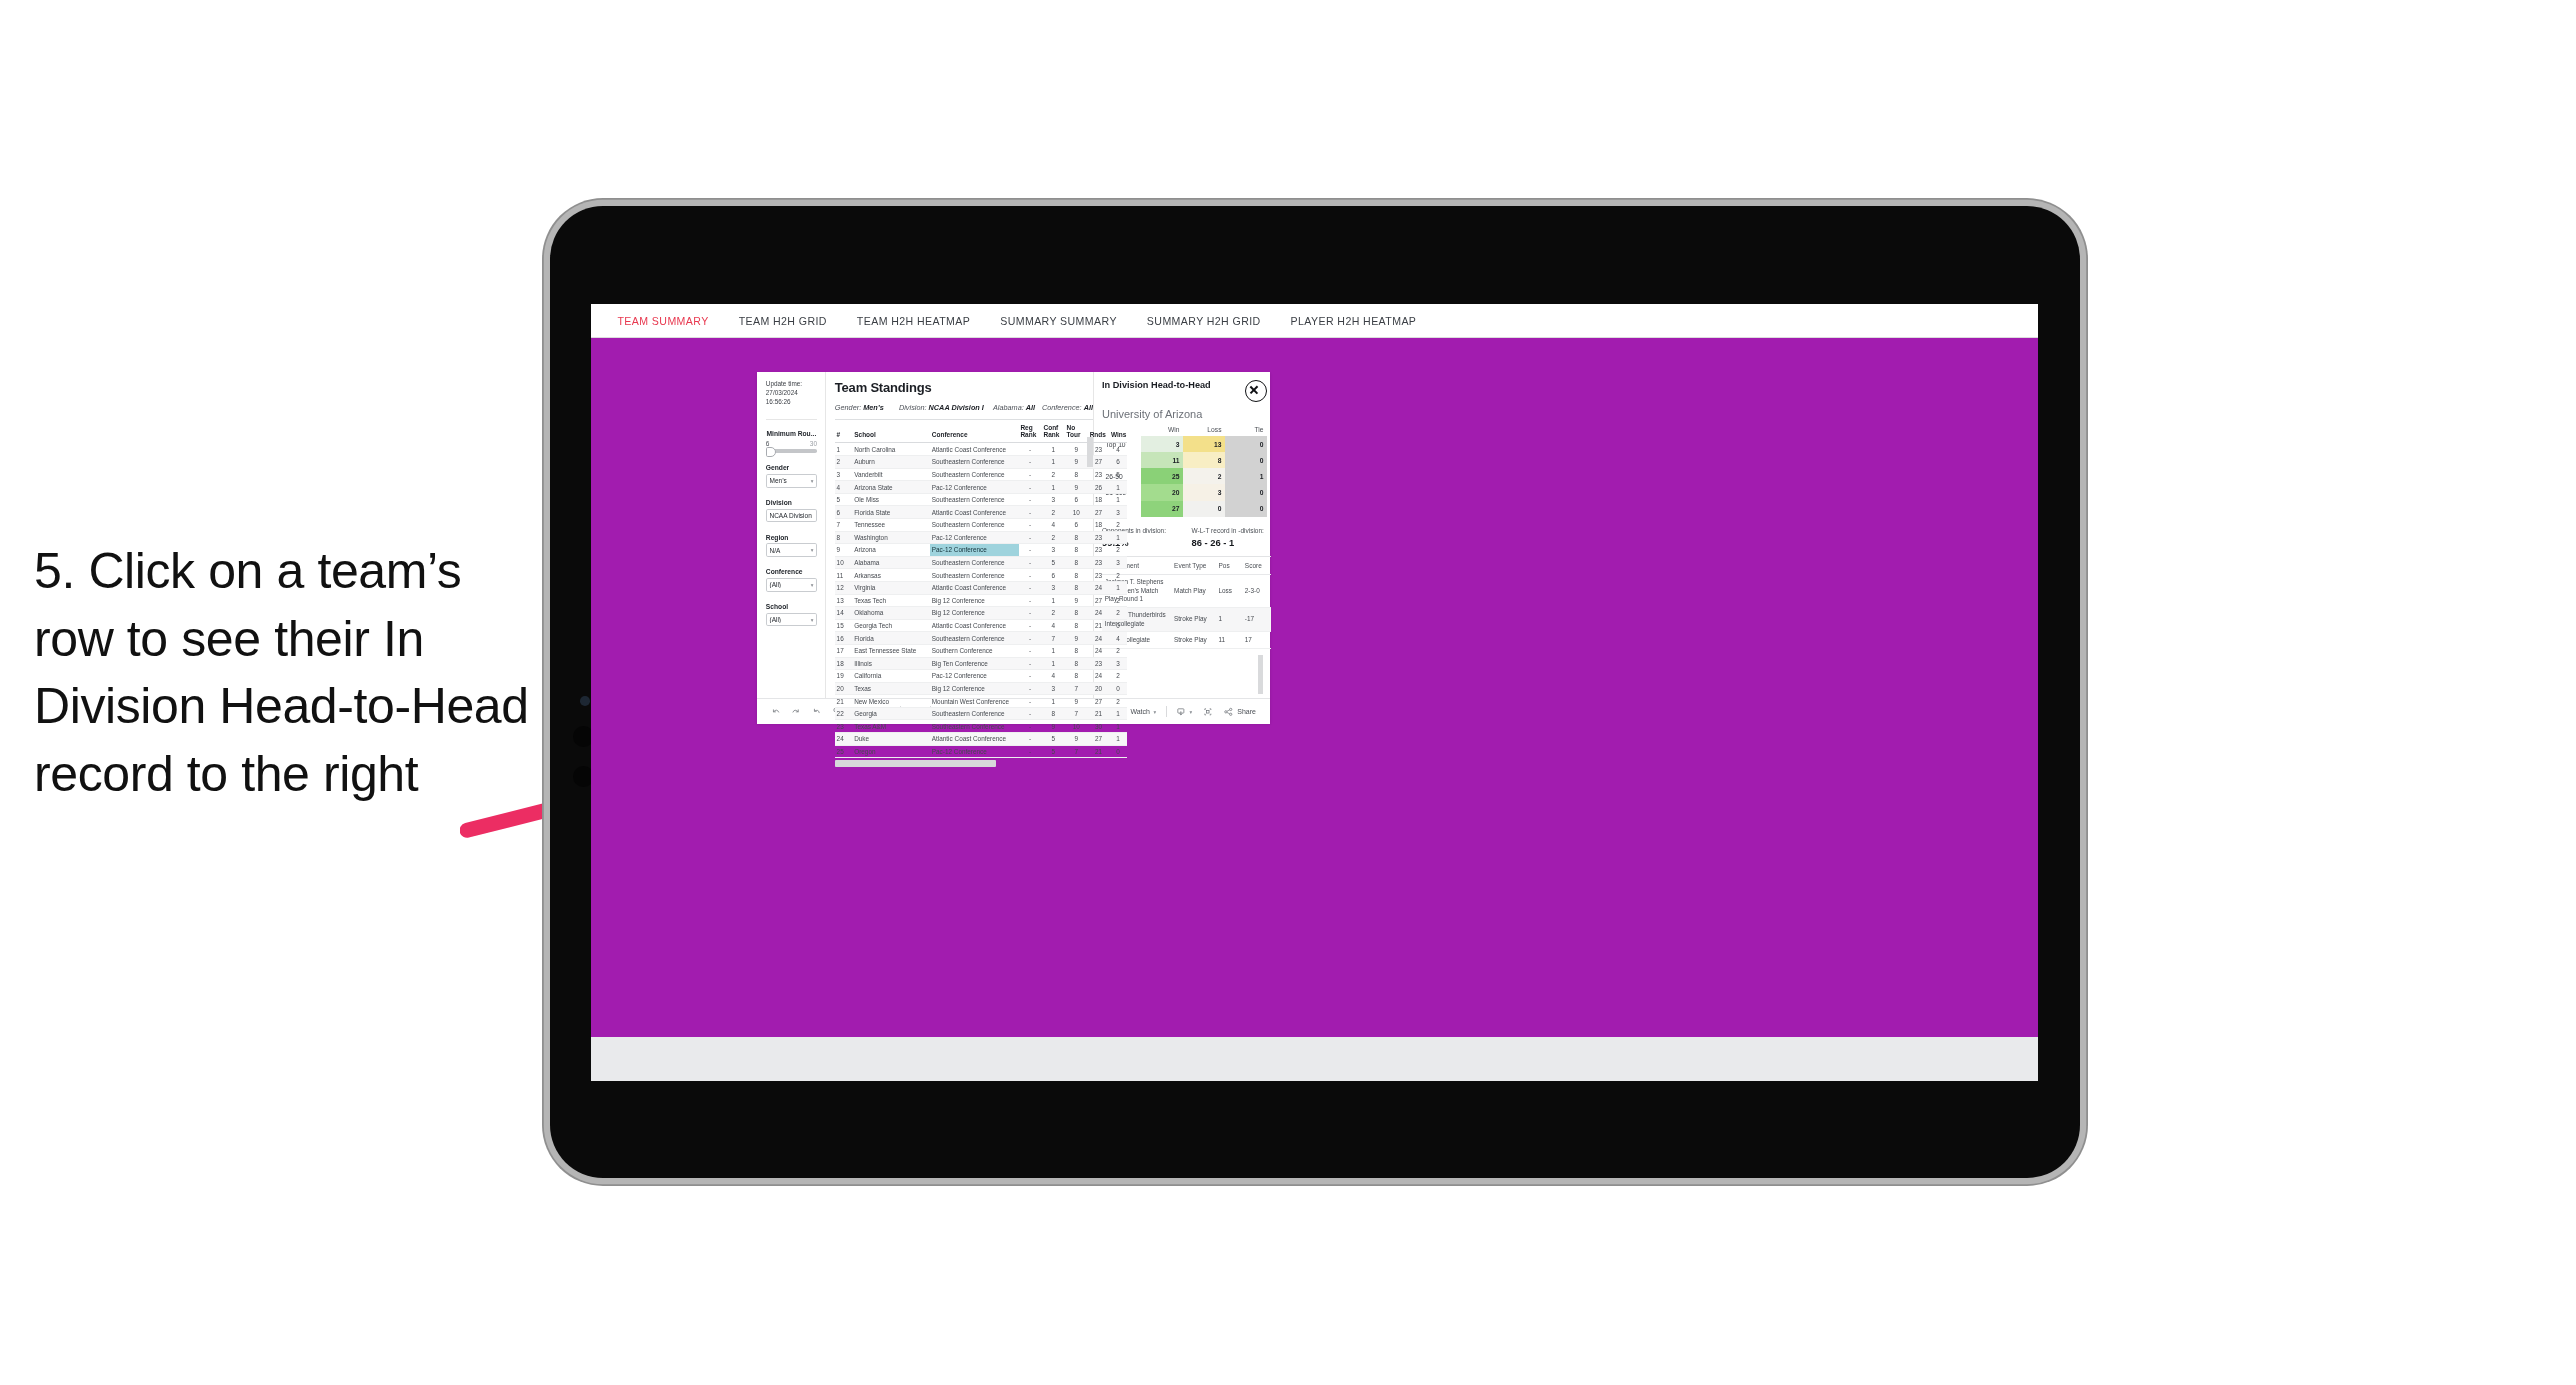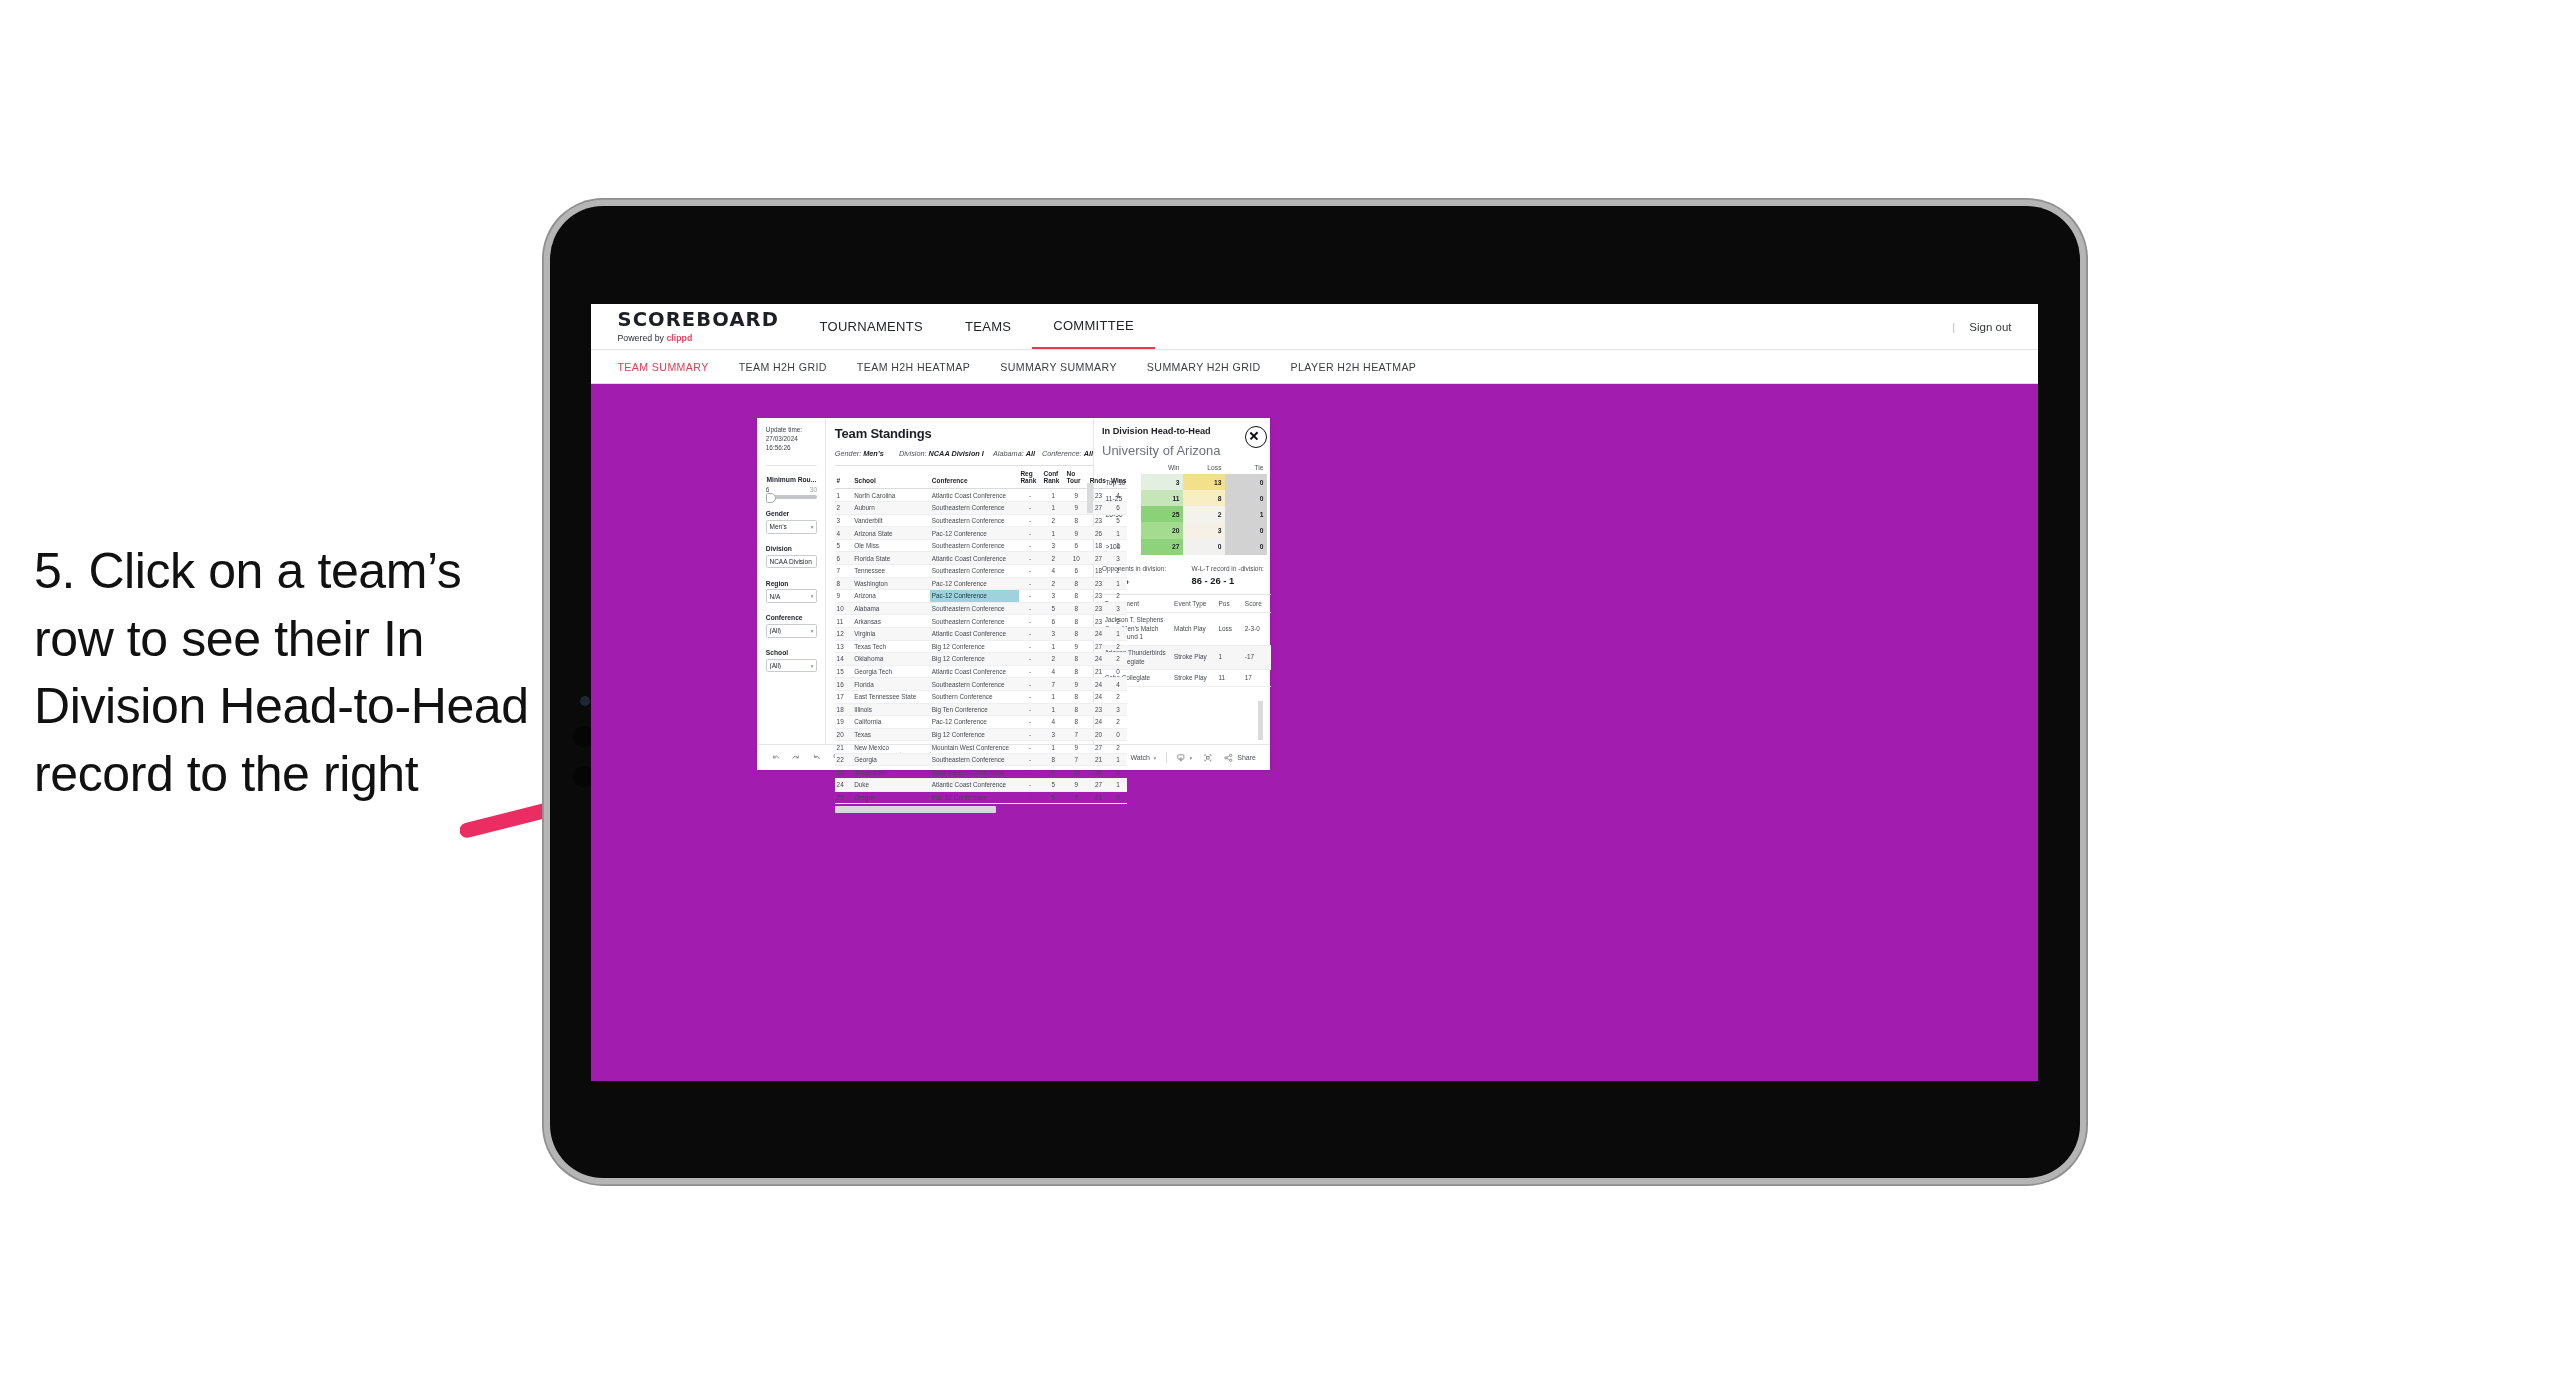--- a/index.html
+++ b/index.html
@@ -115,21 +115,21 @@
        background:#d7d8da;border-radius:0.9px;}
   #vscroll{position:absolute;right:0;top:17px;width:6.2px;height:30px;
        background:#d9dadc;}
 
   
   #h2h{width:177px;flex-shrink:0;border-left:0.9px solid #e6e6e6;
        padding:8px 3px 0 8px;box-sizing:border-box;display:flex;
        flex-direction:column;}
   #h2h-head{display:flex;align-items:flex-start;}
   #h2h-title{font-size:9.2px;font-weight:700;color:#1b1e24;line-height:1.2;}
-  #h2h-sub{font-size:13px;color:#6d7178;margin-top:6px;}
+  #h2h-sub{font-size:11px;color:#6d7178;margin-top:17px;}
   #close-btn{margin-left:auto;width:20.4px;height:20.4px;border:1.8px solid #101114;
        border-radius:50%;position:relative;flex-shrink:0;}
   #close-btn::before,#close-btn::after{content:"";position:absolute;left:3.5px;
        top:8px;width:9.7px;height:1.8px;background:#101114;}
   #close-btn::before{transform:rotate(45deg);}
   #close-btn::after{transform:rotate(-45deg);}
 
   table.h2h{border-collapse:collapse;width:100%;margin-top:6.2px;table-layout:fixed;}
   table.h2h th{font-size:6.7px;font-weight:400;color:#4a4e54;padding:0 3.5px 2.7px 3.5px;
        text-align:right;}
@@ -180,33 +180,20 @@
 <div class="tbtn" id="btn-side1"></div>
 <div class="tbtn" id="btn-side2"></div>
 
 <div id="tablet"></div>
 <div id="cam"></div>
 <div class="hole" id="hole1"></div>
 <div class="hole" id="hole2"></div>
 
 <div id="screen">
 
-  <div id="app-header">
-    <div id="logo-block">
-      <div id="logo-text">SCOREBOARD</div>
-      <div id="logo-sub"><span>Powered by </span><span class="brand">clippd</span></div>
-    </div>
-    <div class="topnav">TOURNAMENTS</div>
-    <div class="topnav">TEAMS</div>
-    <div class="topnav active">COMMITTEE</div>
-    <div id="signout-wrap">
-      <span id="divider-pipe">|</span>
-      <span>Sign out</span>
-    </div>
-  </div>
 
   <div id="subnav">
     <div class="subtab active">TEAM SUMMARY</div>
     <div class="subtab">TEAM H2H GRID</div>
     <div class="subtab">TEAM H2H HEATMAP</div>
     <div class="subtab">SUMMARY SUMMARY</div>
     <div class="subtab">SUMMARY H2H GRID</div>
     <div class="subtab">PLAYER H2H HEATMAP</div>
   </div>
 

